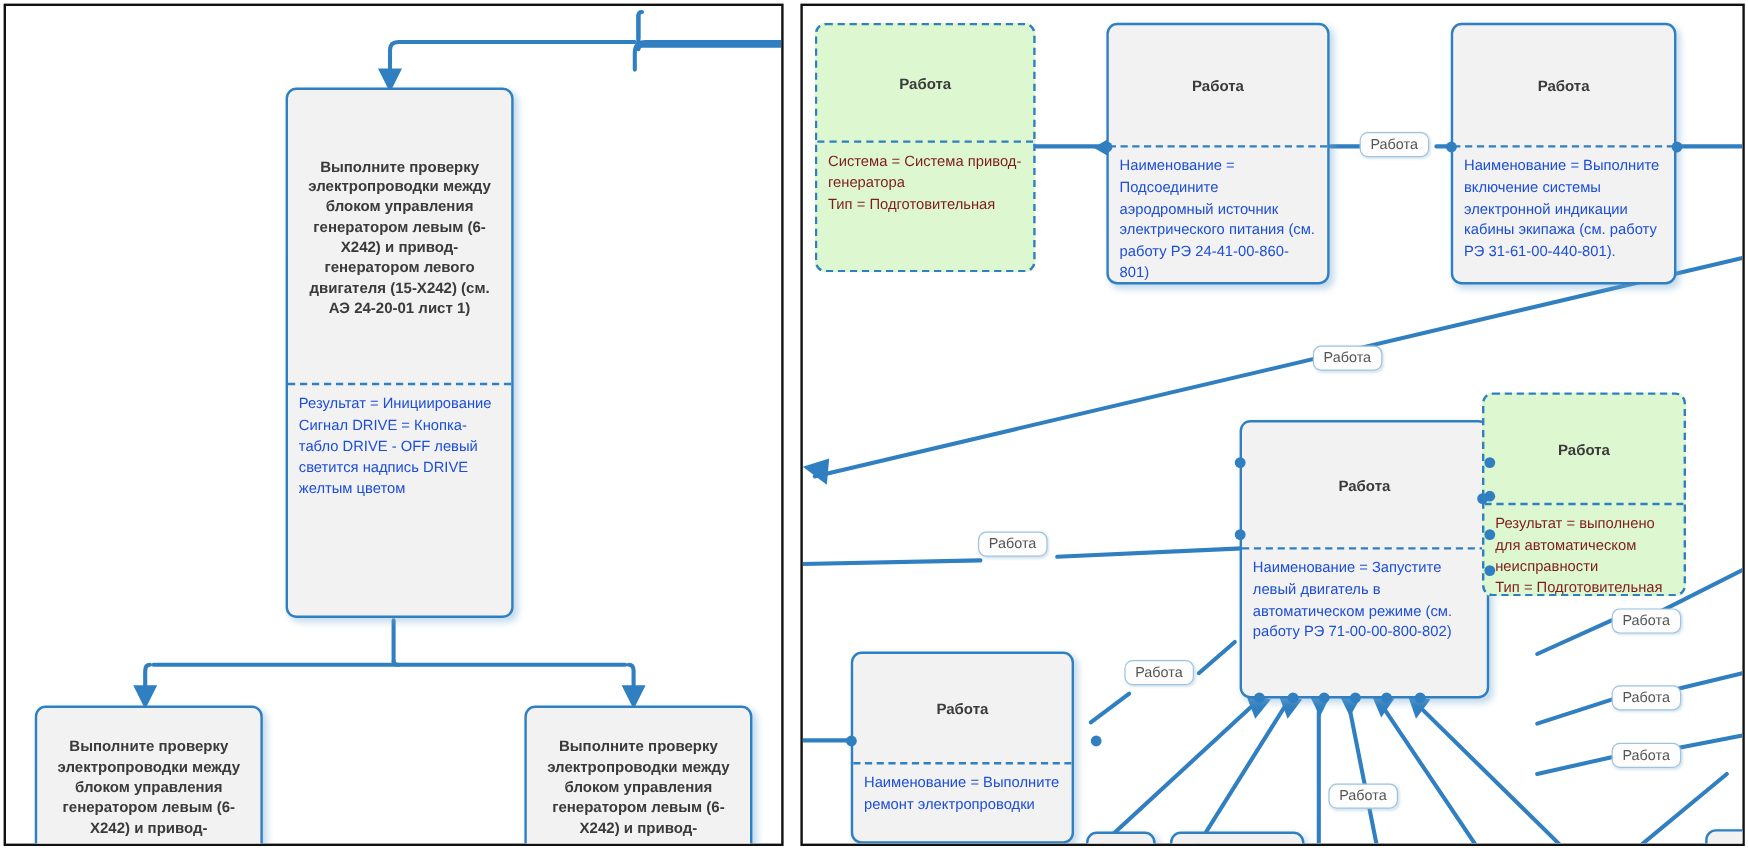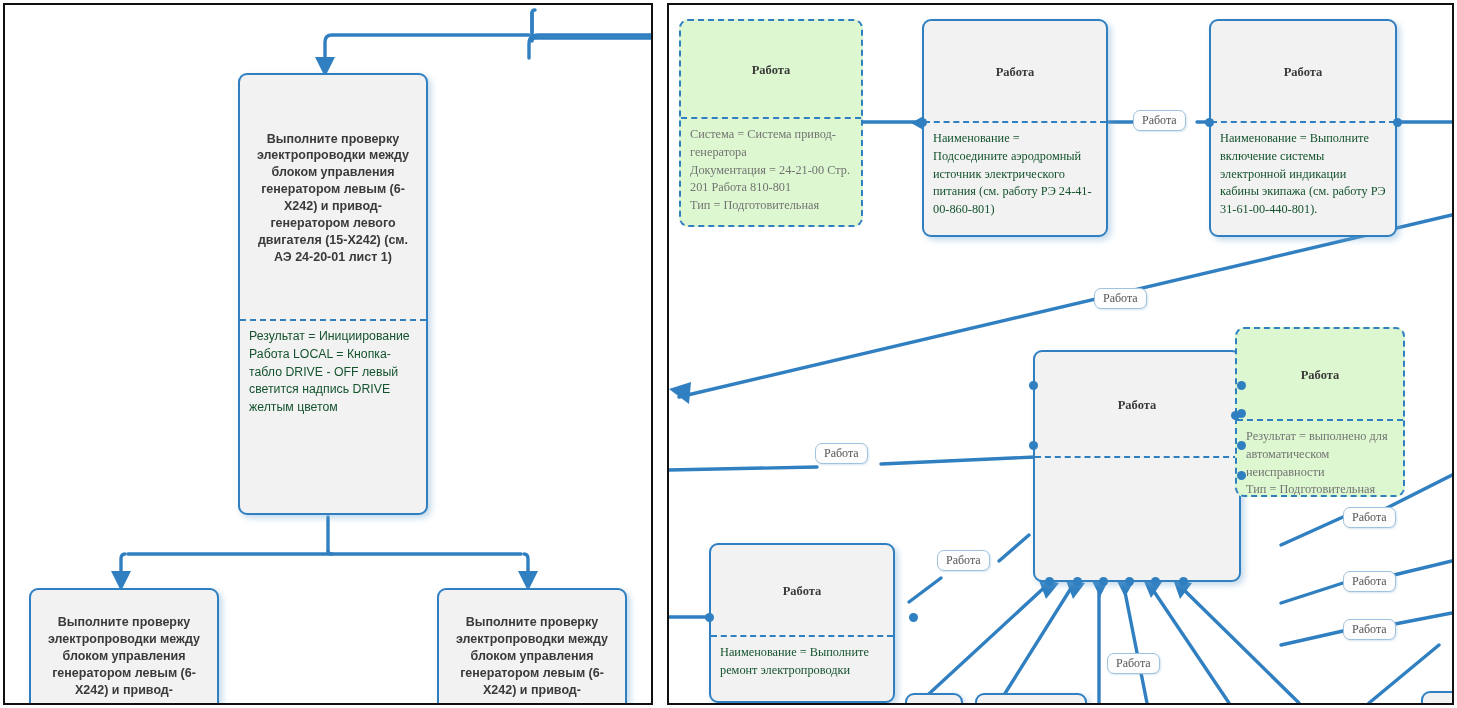--- a/index.html
+++ b/index.html
@@ -1,37 +1,37 @@
 <!DOCTYPE html>
 <html><head>
 <meta charset="utf-8">
 <style>
   html,body{margin:0;padding:0;background:#ffffff;}
   body{font-family:"Liberation Sans","DejaVu Sans",sans-serif;}
   #stage{position:relative;width:1457px;height:708px;overflow:hidden;background:#fff;}
 
   .panel{position:absolute;top:3px;height:702px;border:2px solid #111;background:#fff;overflow:hidden;box-sizing:border-box;}
   #panel-left{left:3px;width:650px;}
-  #panel-right{left:667px;width:787px;font-family:Liberation Serif, serif;}
+  #panel-right{left:667px;width:787px;}
 
   .canvas{position:absolute;inset:0;overflow:hidden;}
   .edges{position:absolute;left:0;top:0;width:100%;height:100%;pointer-events:none;}
 
   
   .node{position:absolute;box-sizing:border-box;border:2px solid #2f7fc1;border-radius:9px;
         background:#f2f2f2;box-shadow:3px 3px 6px rgba(120,170,210,.45);overflow:hidden;}
   .node .hdr{display:flex;align-items:center;justify-content:center;text-align:center;
         font-weight:bold;font-size:12.5px;color:#3a3a3a;padding:10px 10px 8px;line-height:1.35;}
   .node .sep{height:0;border-top:2px dashed #2f7fc1;margin:0;}
-  .node .body{padding:7px 9px 8px;font-size:12.3px;color:#14532d;line-height:1.45;}
+  .node .body{padding:7px 9px 8px;font-size:12.3px;color:#1d4ed8;line-height:1.45;}
   .node .body div{white-space:normal;}
 
   .node.green{background:#ddf8d0;border:2px dashed #2f7fc1;box-shadow:none;}
   .node.green .hdr{color:#3a3a3a;}
-  .node.green .body{color:#737373;}
+  .node.green .body{color:#7f1d1d;}
   .node.bigtext .hdr{font-size:12.5px;}
 
   
   .chip{position:absolute;box-sizing:border-box;border:1px solid #9fc3de;border-radius:7px;
         background:#fdfdfd;color:#555;font-size:12px;padding:3px 8px;line-height:1.1;
         box-shadow:1px 1px 2px rgba(140,180,210,.35);white-space:nowrap;}
 
   
   .port{position:absolute;width:9px;height:9px;border-radius:50%;background:#2f7fc1;}
 </style>
@@ -65,21 +65,21 @@
           <polygon points="106,566 126,566 116,586"></polygon>
           <polygon points="513,566 533,566 523,586"></polygon>
         </g>
       </svg>
 
       <div class="node bigtext" style="left:233px;top:68px;width:190px;height:442px;">
         <div class="hdr" style="height:226px;">Выполните проверку электропроводки между блоком управления генератором левым (6-X242) и привод-генератором левого двигателя (15-X242) (см. АЭ 24-20-01 лист 1)</div>
         <div class="sep"></div>
         <div class="body">
           <div>Результат = Инициирование</div>
-          <div>Работа LOCAL = Кнопка-табло DRIVE - OFF левый светится надпись DRIVE желтым цветом</div>
+          <div>Сигнал DRIVE = Кнопка-табло DRIVE - OFF левый светится надпись DRIVE желтым цветом</div>
         </div>
       </div>
 
       <div class="node" style="left:24px;top:583px;width:190px;height:180px;">
         <div class="hdr" style="height:172px;align-items:flex-start;padding-top:24px;">Выполните проверку электропроводки между блоком управления генератором левым (6-X242) и привод-</div>
       </div>
 
       <div class="node" style="left:432px;top:583px;width:190px;height:180px;">
         <div class="hdr" style="height:172px;align-items:flex-start;padding-top:24px;">Выполните проверку электропроводки между блоком управления генератором левым (6-X242) и привод-</div>
       </div>
@@ -146,21 +146,20 @@
           <polygon points="474,574 493,577 482,593"></polygon>
           <polygon points="504,574 523,578 511,594"></polygon>
         </g>
       </svg>
 
       <div class="node green" style="left:10px;top:14px;width:184px;height:208px;">
         <div class="hdr" style="height:78px;">Работа</div>
         <div class="sep"></div>
         <div class="body">
           <div>Система = Система привод-генератора</div>
-          <div>Документация = 24-21-00 Стр. 201 Работа 810-801</div>
           <div>Тип = Подготовительная</div>
         </div>
       </div>
 
       <div class="node" style="left:253px;top:14px;width:186px;height:218px;">
         <div class="hdr" style="height:82px;">Работа</div>
         <div class="sep"></div>
         <div class="body">
           <div>Наименование = Подсоедините аэродромный источник электрического питания (см. работу РЭ 24-41-00-860-801)</div>
         </div>
@@ -170,20 +169,23 @@
         <div class="hdr" style="height:82px;">Работа</div>
         <div class="sep"></div>
         <div class="body">
           <div>Наименование = Выполните включение системы электронной индикации кабины экипажа (см. работу РЭ 31-61-00-440-801).</div>
         </div>
       </div>
 
       <div class="node" style="left:364px;top:345px;width:208px;height:232px;">
         <div class="hdr" style="height:86px;">Работа</div>
         <div class="sep"></div>
+        <div class="body">
+          <div>Наименование = Запустите левый двигатель в автоматическом режиме (см. работу РЭ 71-00-00-800-802)</div>
+        </div>
       </div>
 
       <div class="node green" style="left:566px;top:322px;width:170px;height:170px;">
         <div class="hdr" style="height:72px;">Работа</div>
         <div class="sep"></div>
         <div class="body">
           <div>Результат = выполнено для автоматическом неисправности</div>
           <div>Тип = Подготовительная</div>
         </div>
       </div>

